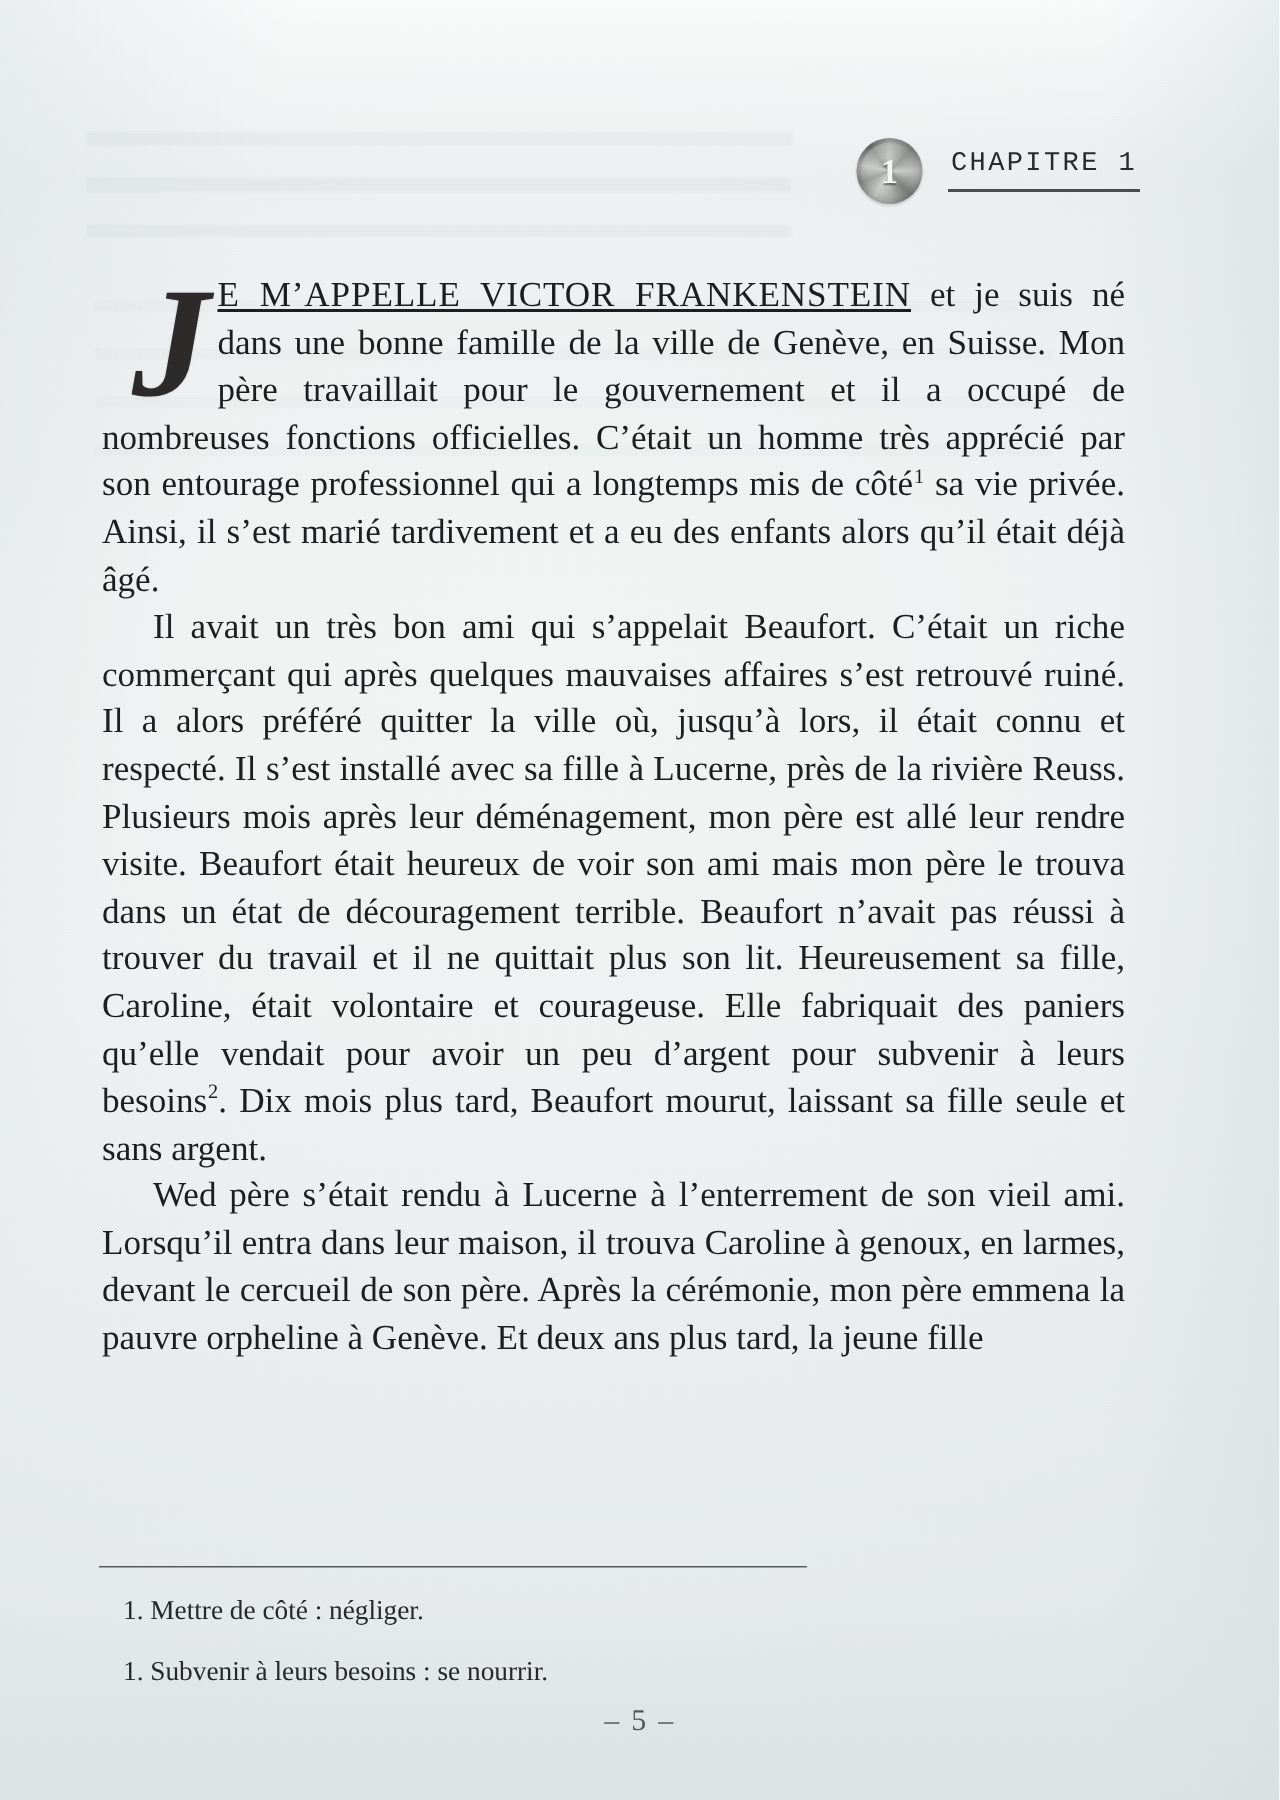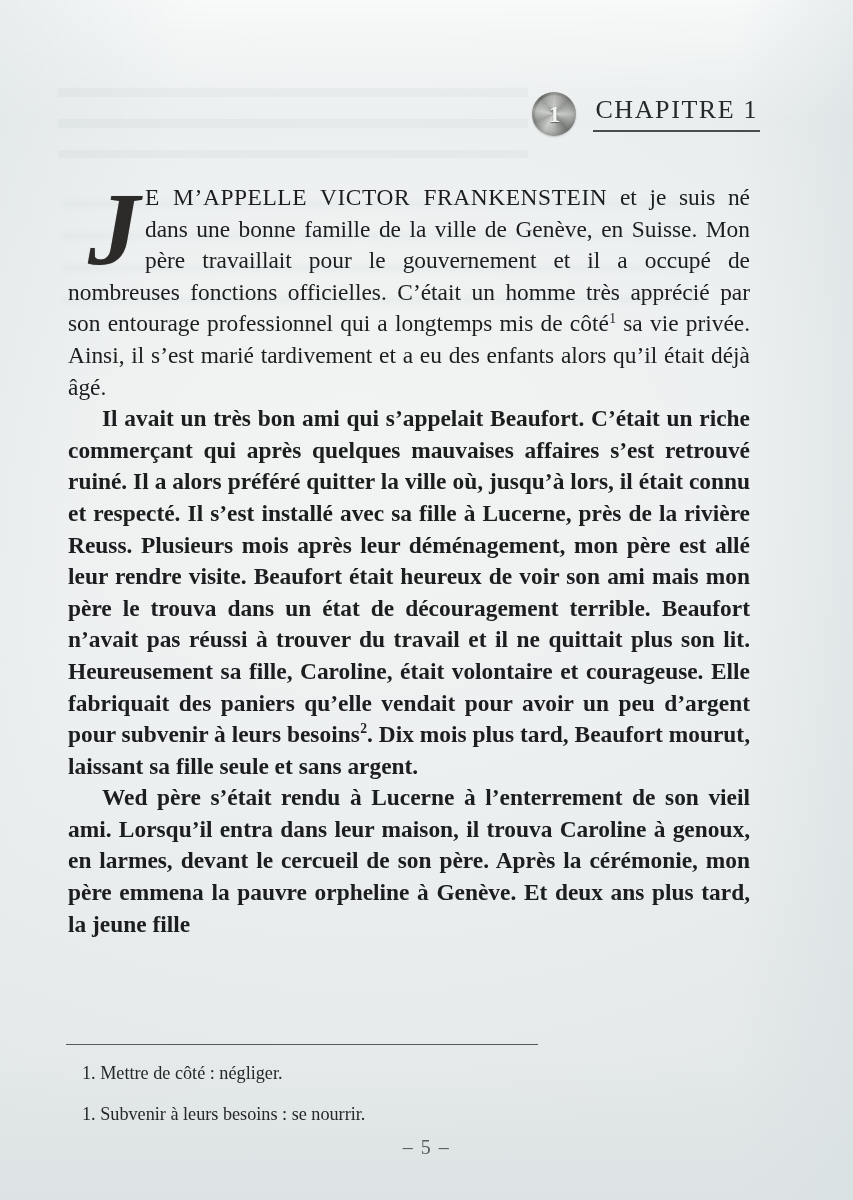--- a/index.html
+++ b/index.html
@@ -117,22 +117,22 @@
     color: #f4f6f5;
     text-shadow: 0 1px 1px rgba(40,42,40,0.6);
     line-height: 1;
   }
 
   .chapter-title-wrap {
     padding-bottom: 3px;
     border-bottom: 2.2px solid #4a4d4d;
   }
   .chapter-title {
-    font-family: Liberation Serif, serif;
-    font-size: 26px;
+    font-family: Liberation Mono, monospace;
+    font-size: 18px;
     letter-spacing: 1.6px;
     color: #26292a;
     line-height: 1.05;
     padding: 0 2px 4px 2px;
     white-space: nowrap;
   }
 
   
   .text-block {
     position: absolute;
@@ -145,21 +145,20 @@
     font-size: 23.4px;
     line-height: 31.6px;
     text-align: justify;
     text-justify: inter-word;
     margin: 0;
     color: #1b1d1e;
     hyphens: none;
   }
   .para + .para {
     text-indent: 34px;
-    font-weight: bold;
   }
 
   .para-first {
     position: relative;
     min-height: 95px;
   }
 
   .dropcap {
     float: left;
     font-family: "Liberation Serif", "DejaVu Serif", serif;
@@ -169,20 +168,21 @@
     line-height: 0.82;
     color: #2c2b29;
     margin: 4px 5px -6px 20px;
     padding: 0;
     text-shadow: 0 0 1px rgba(60,58,55,0.35);
   }
 
   .smallcaps {
     font-variant: small-caps;
     letter-spacing: 0.6px;
+    text-decoration: underline;
   }
 
   sup.fn {
     font-size: 0.58em;
     vertical-align: super;
     line-height: 0;
     padding-left: 0.5px;
   }
 
   

